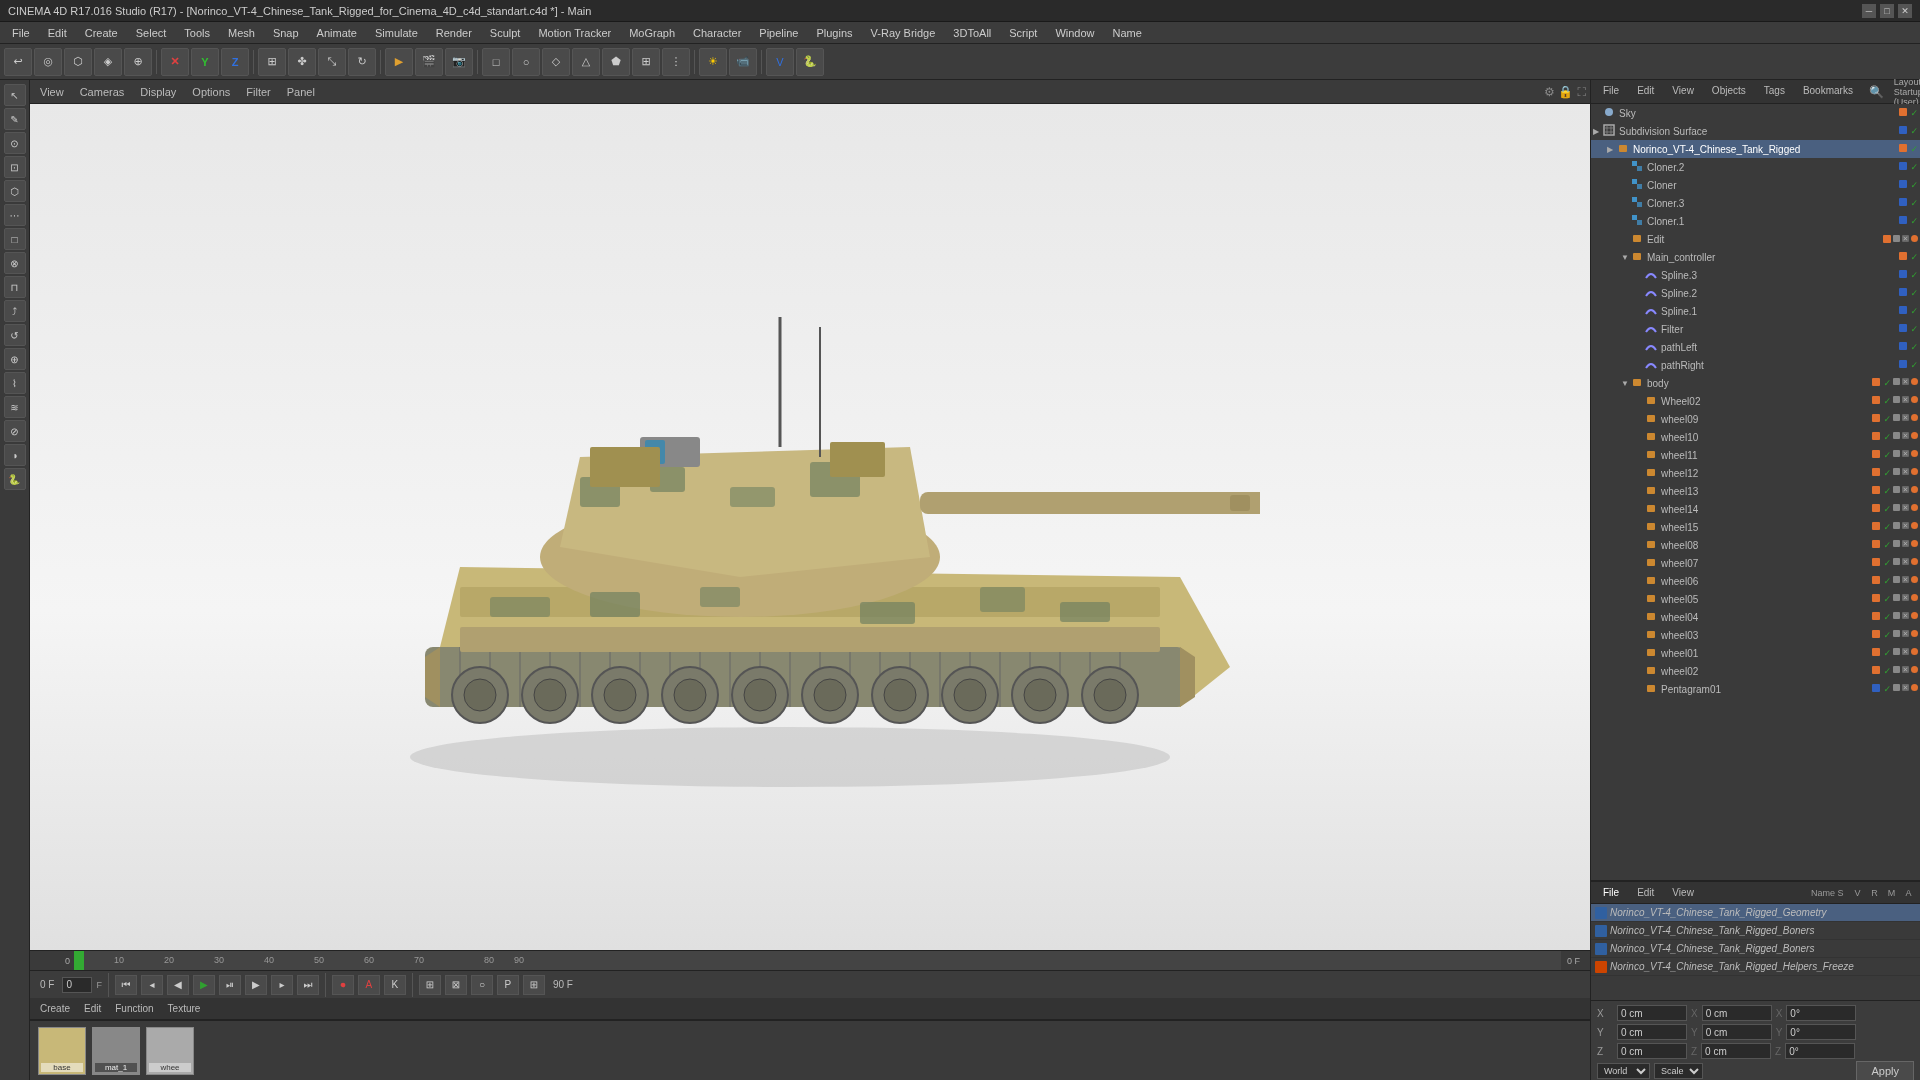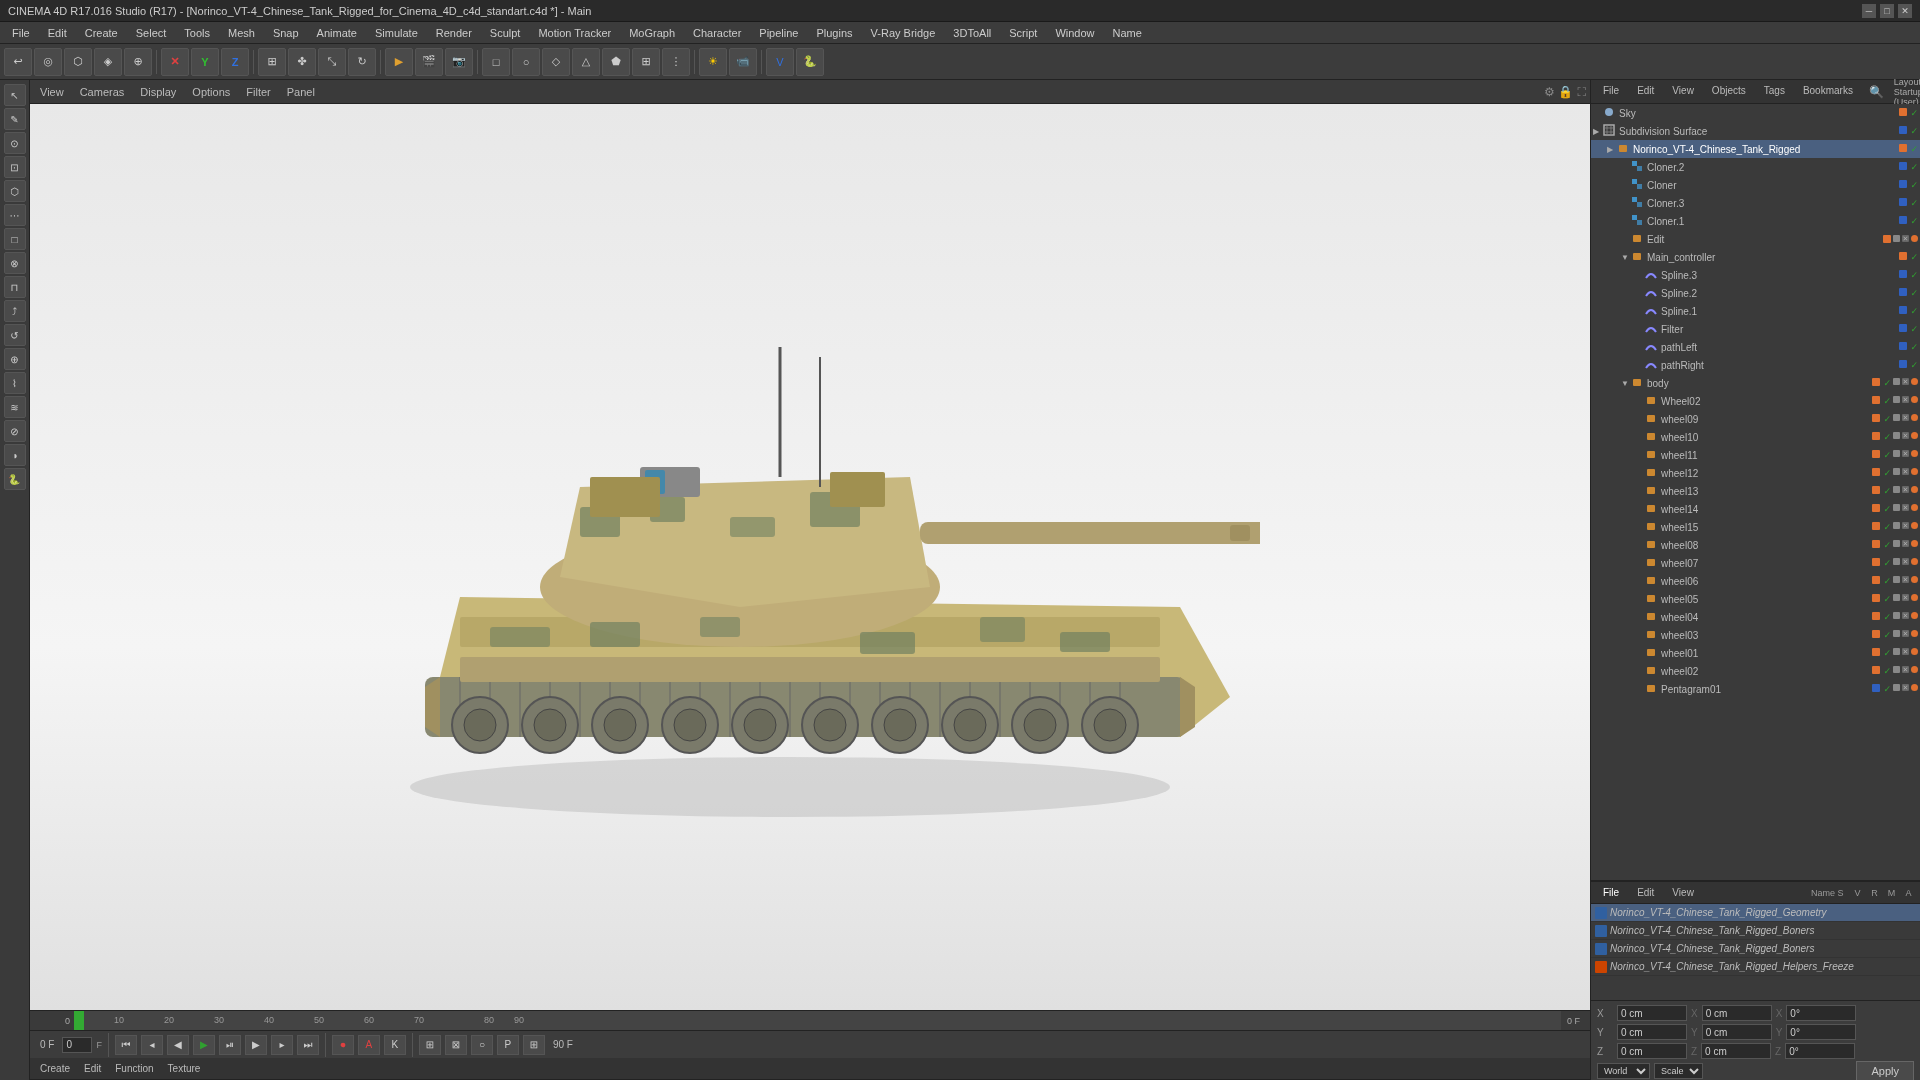--- a/index.html
+++ b/index.html
@@ -571,20 +571,31 @@
       <span class="transport-time">90 F</span>
     </div>
 
     <div style="display:flex;flex-direction:column;background:#3a3a3a;">
       <div id="mat-toolbar">
         <span class="mat-btn">Create</span>
         <span class="mat-btn">Edit</span>
         <span class="mat-btn">Function</span>
         <span class="mat-btn">Texture</span>
       </div>
+      <div id="materials-bar">
+        <div class="mat-thumb" style="background:#c8b878;">
+          <span style="font-size:8px;color:#333;background:rgba(255,255,255,0.5);width:100%;text-align:center;">base</span>
+        </div>
+        <div class="mat-thumb" style="background:#888888;">
+          <span style="font-size:8px;color:#eee;background:rgba(0,0,0,0.4);width:100%;text-align:center;">mat_1</span>
+        </div>
+        <div class="mat-thumb" style="background:#aaaaaa;">
+          <span style="font-size:8px;color:#333;background:rgba(255,255,255,0.4);width:100%;text-align:center;">whee</span>
+        </div>
+      </div>
     </div>
   </div>
 
   <div id="right-panel">
 
     <div id="right-tabs">
       <span class="rtab">File</span>
       <span class="rtab">Edit</span>
       <span class="rtab">View</span>
       <span class="rtab">Objects</span>

